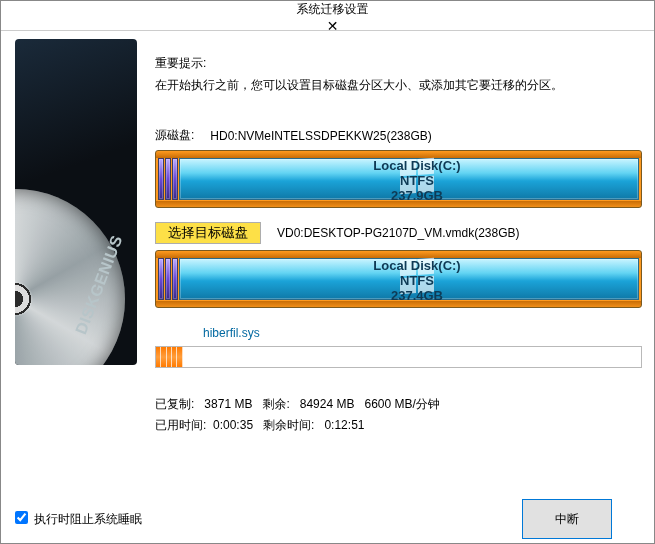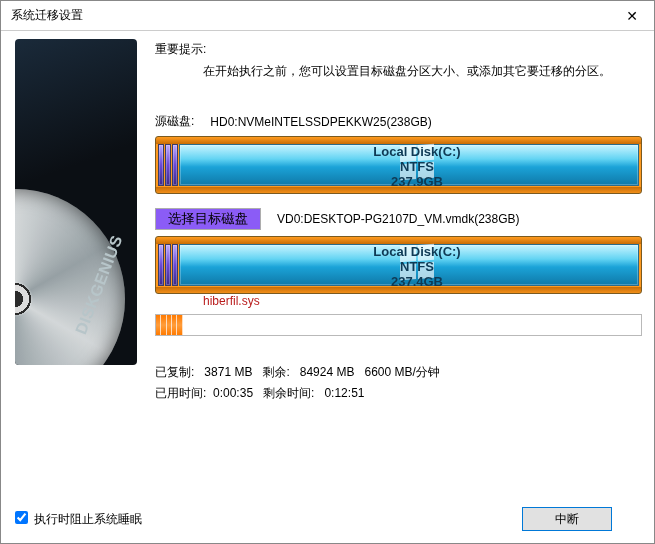--- a/index.html
+++ b/index.html
@@ -11,20 +11,21 @@
     color: #000;
     border: 1px solid #888;
     display: flex; flex-direction: column;
     overflow: hidden;
   }
   .titlebar {
     height: 30px;
     display: flex; align-items: center;
     border-bottom: 1px solid #ccc;
     padding: 0 0 0 10px;
+    flex-direction: column;
   }
   .titlebar .title { flex: 1; }
   .titlebar .close {
     width: 44px; height: 30px;
     display: flex; align-items: center; justify-content: center;
     font-family: Arial;
     font-size: 14px;
   }
   .content {
     flex: 1;
@@ -58,29 +59,29 @@
     font-weight: 700;
     font-size: 16px;
     color: #b7c5c9;
     letter-spacing: 0.5px;
     white-space: nowrap;
   }
   .main {
     flex: 1;
     display: flex; flex-direction: column;
   }
-  .hint-title { margin-top: 2px; }
-  .hint-text { margin-top: 4px; line-height: 1.6; margin-left: 48px; }
+  .hint-title { margin-top: 16px; }
+  .hint-text { margin-top: 4px; line-height: 1.6; }
   .row-label {
     margin-top: 32px;
     display: flex; align-items: center; gap: 16px;
   }
   .row-label .btn-select {
     height: 22px; padding: 0 12px;
-    background: #8b5cf6; border:1px solid #adadad;
+    background: #fde047; border:1px solid #adadad;
   }
   .diskbar {
     margin-top: 6px;
     height: 58px;
     background: linear-gradient(to bottom, #ff9a1f 0, #c86d06 7px, #ff9a1f 7px, #ff9a1f 50px, #c86d06 50px, #ff9a1f 58px);
     border: 1px solid #7a5a20;
     border-radius: 3px;
     display: flex;
     padding: 7px 2px;
     gap: 1px;
@@ -106,21 +107,21 @@
     display: grid; grid-template: 1fr 1fr / 1fr 1fr; gap:2px;
     transform: skewY(-4deg);
     opacity: 0.65;
   }
   .seg.main .winlogo span { background: #fff; }
   .seg.main .info {
     position: absolute; left: 16px; right: 0;
     display:flex; flex-direction:column; align-items:center;
     font-weight:700; color:#0e3a55; font-size:13px; line-height:1.15;
   }
-  .file-label { color:#b91c1c;padding-left:48px; }
+  .file-label { margin-top: 18px; color:#0369a1;padding-left:48px; }
   .progress {
     margin-top: 6px;
     height: 22px;
     border: 1px solid #b9b9b9;
     background: #fff;
     position: relative;
     overflow: hidden;
   }
   .progress .fill {
     position: absolute; left:0; top:0; bottom:0;
@@ -136,21 +137,21 @@
   .footer {
     height: 48px;
     display: flex; align-items: center;
     padding: 0 14px;
     gap: 8px;
   }
   .footer .chk { display:flex; align-items:flex-start; gap:6px; }
   .footer .chk input { width:13px; height:13px; }
   .footer .spacer { flex:1; }
   .footer button {
-    width: 90px; height: 24px;
+    width: 90px; height: 40px;
     background: #e1e1e1; border:1px solid #adadad;
     font: inherit;
     text-align: center;
   }
   .footer button.primary { border:1px solid #0078d7; }
 </style>
 </head>
 <body>
 
 <div class="titlebar">

